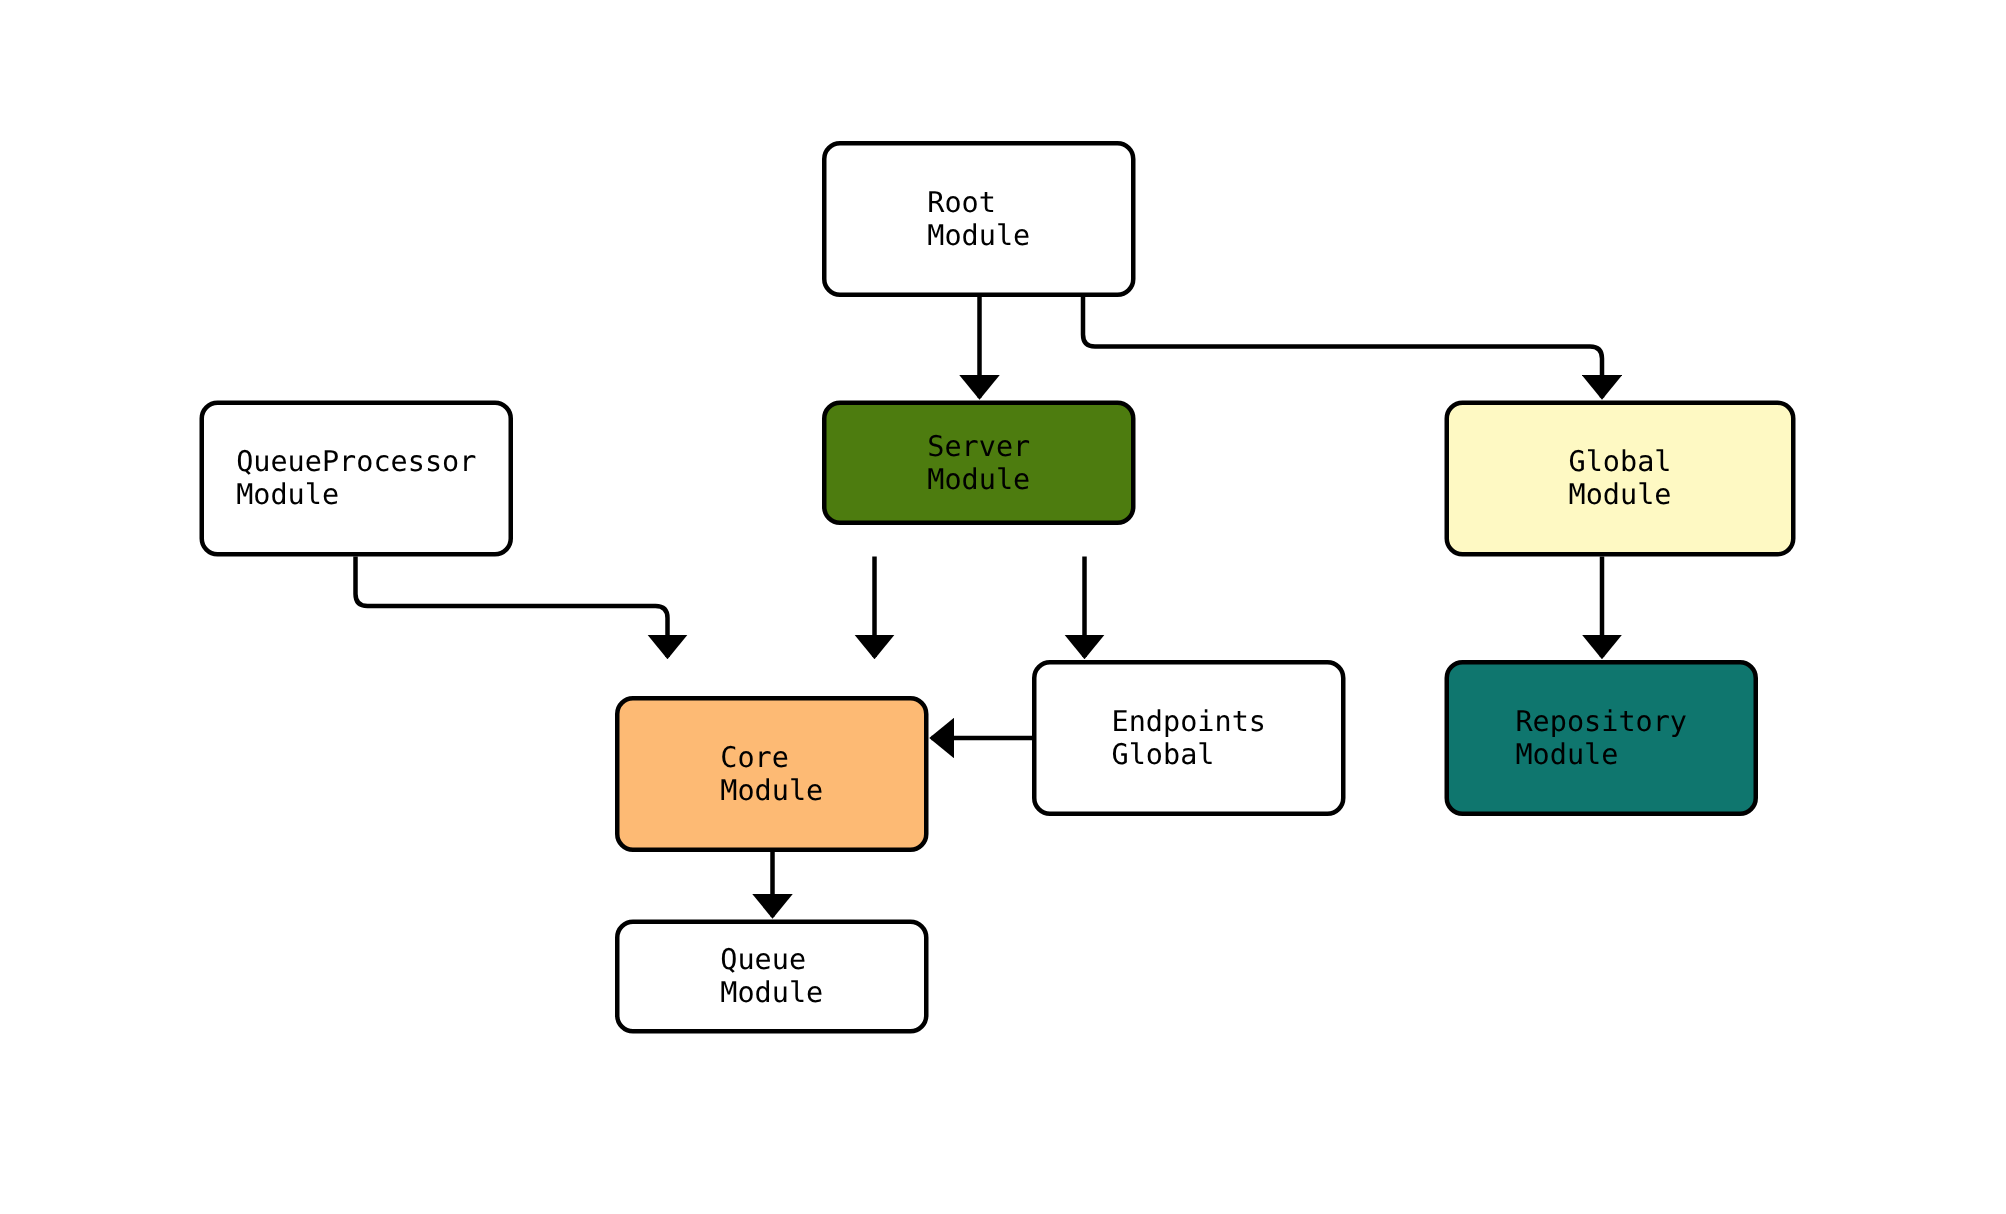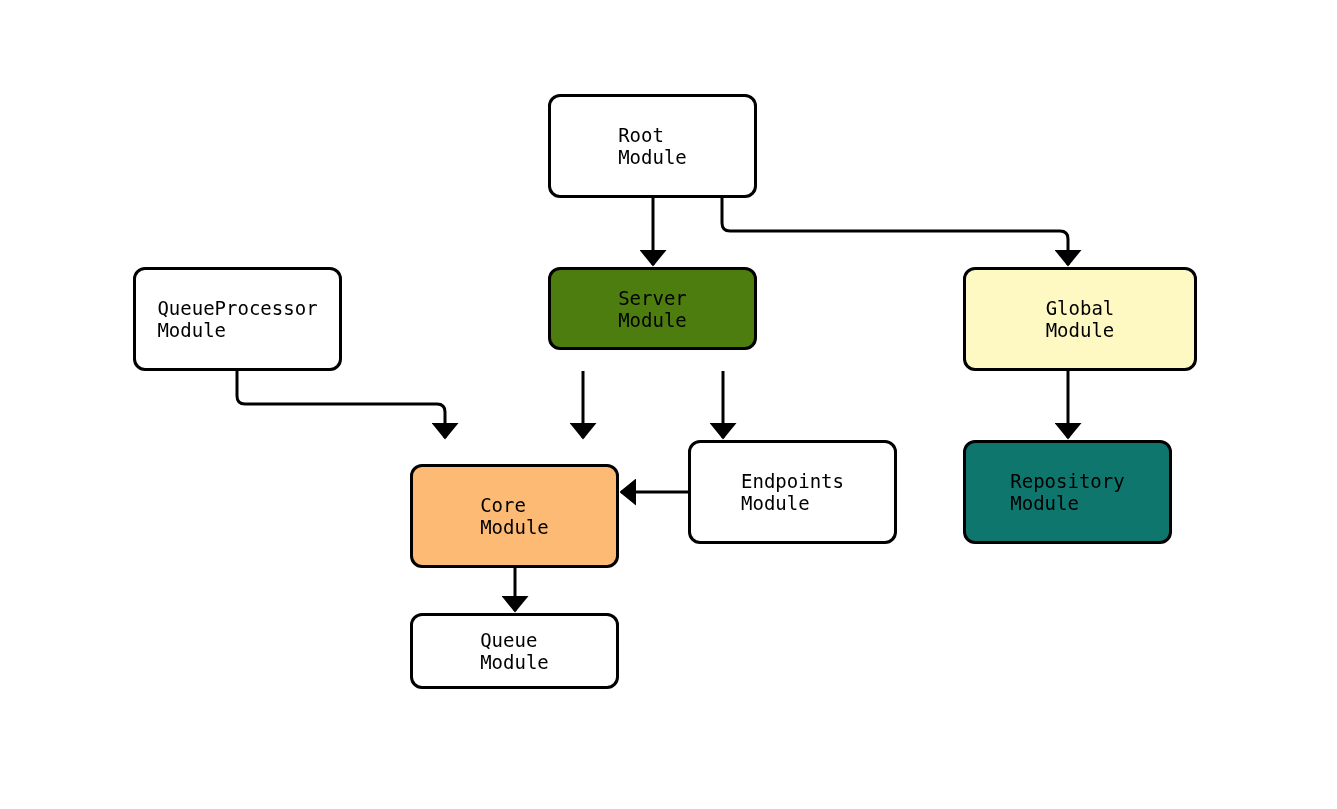--- a/index.html
+++ b/index.html
@@ -82,21 +82,21 @@
       <div class="node" style="left: 963px; top: 267px; width: 234px; height: 104px; border-color: rgb(0, 0, 0); background: #fef9c3;">
         <span class="node-label" style="color: rgb(0, 0, 0);">Global
 Module</span>
       </div>
       <div class="node" style="left: 410px; top: 464px; width: 209px; height: 104px; border-color: rgb(0, 0, 0); background: #fdba74;">
         <span class="node-label" style="color: rgb(0, 0, 0);">Core
 Module</span>
       </div>
       <div class="node" style="left: 688px; top: 440px; width: 209px; height: 104px; border-color: rgb(0, 0, 0); background: rgb(255, 255, 255);">
         <span class="node-label" style="color: rgb(0, 0, 0);">Endpoints
-Module</span>
+Global</span>
       </div>
       <div class="node" style="left: 963px; top: 440px; width: 209px; height: 104px; border-color: rgb(0, 0, 0); background: #0f766e;">
         <span class="node-label" style="color: rgb(0, 0, 0);">Repository
 Module</span>
       </div>
       <div class="node" style="left: 410px; top: 613px; width: 209px; height: 76px; border-color: rgb(0, 0, 0); background: rgb(255, 255, 255);">
         <span class="node-label" style="color: rgb(0, 0, 0);">Queue
 Module</span>
       </div>
     </div>

